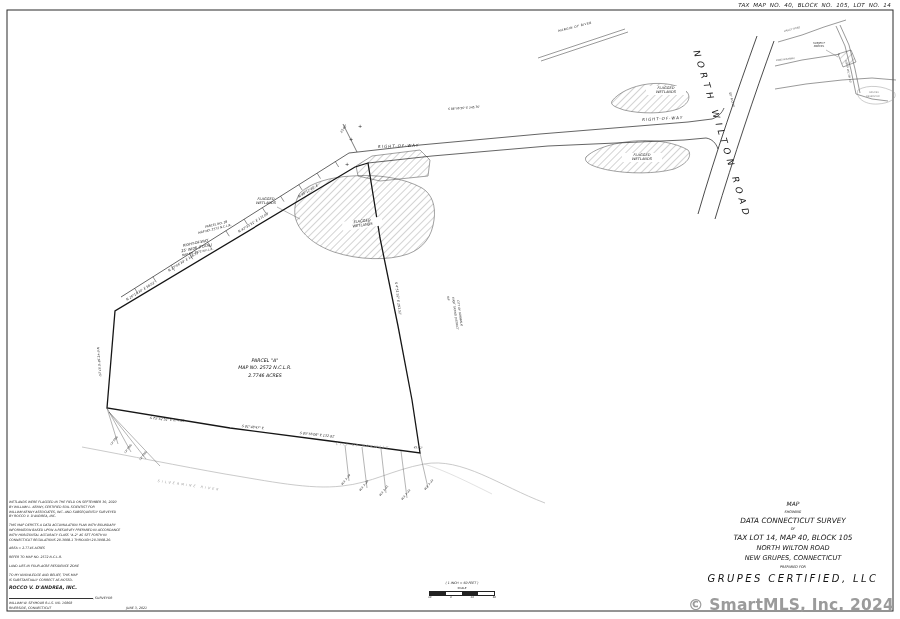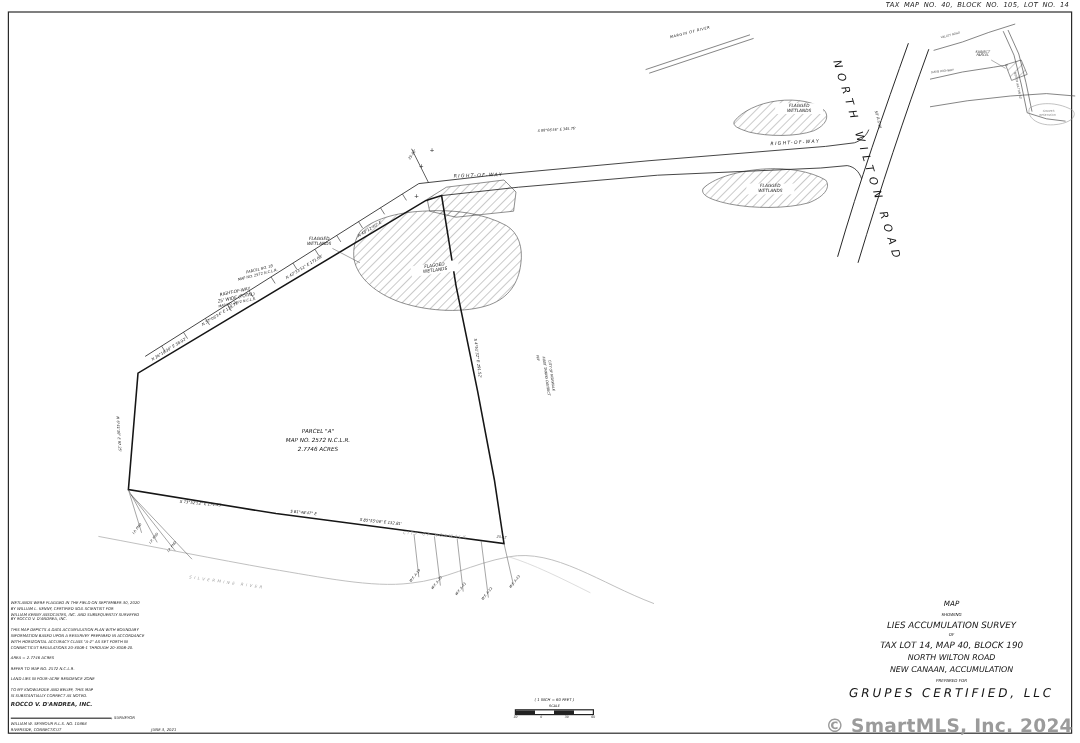--- a/index.html
+++ b/index.html
@@ -164,25 +164,25 @@
       <span>30</span>
       <span>0</span>
       <span>30</span>
       <span>60</span>
     </div>
   </div>
 
   <div class="lbl titleblock">
     <div class="t-m">MAP</div>
     <div class="t-s">SHOWING</div>
-    <div class="t-l">LIES ACCUMULATION SURVEY</div>
+    <div class="t-l">DATA CONNECTICUT SURVEY</div>
     <div class="t-s">OF</div>
-    <div class="t-l">TAX LOT 14, MAP 40, BLOCK 190</div>
+    <div class="t-l">TAX LOT 14, MAP 40, BLOCK 105</div>
     <div class="t-r">NORTH WILTON ROAD</div>
-    <div class="t-r">NEW CANAAN, ACCUMULATION</div>
+    <div class="t-r">NEW GRUPES, CONNECTICUT</div>
     <div class="t-s">PREPARED FOR</div>
     <div class="t-x">GRUPES CERTIFIED, LLC</div>
   </div>
 
   <div class="notes">
     <div>WETLANDS WERE FLAGGED IN THE FIELD ON SEPTEMBER 30, 2020</div>
     <div>BY WILLIAM L. KENNY, CERTIFIED SOIL SCIENTIST FOR</div>
     <div>WILLIAM KENNY ASSOCIATES, INC. AND SUBSEQUENTLY SURVEYED</div>
     <div>BY ROCCO V. D'ANDREA, INC.</div>
     <div class="gap"></div>

